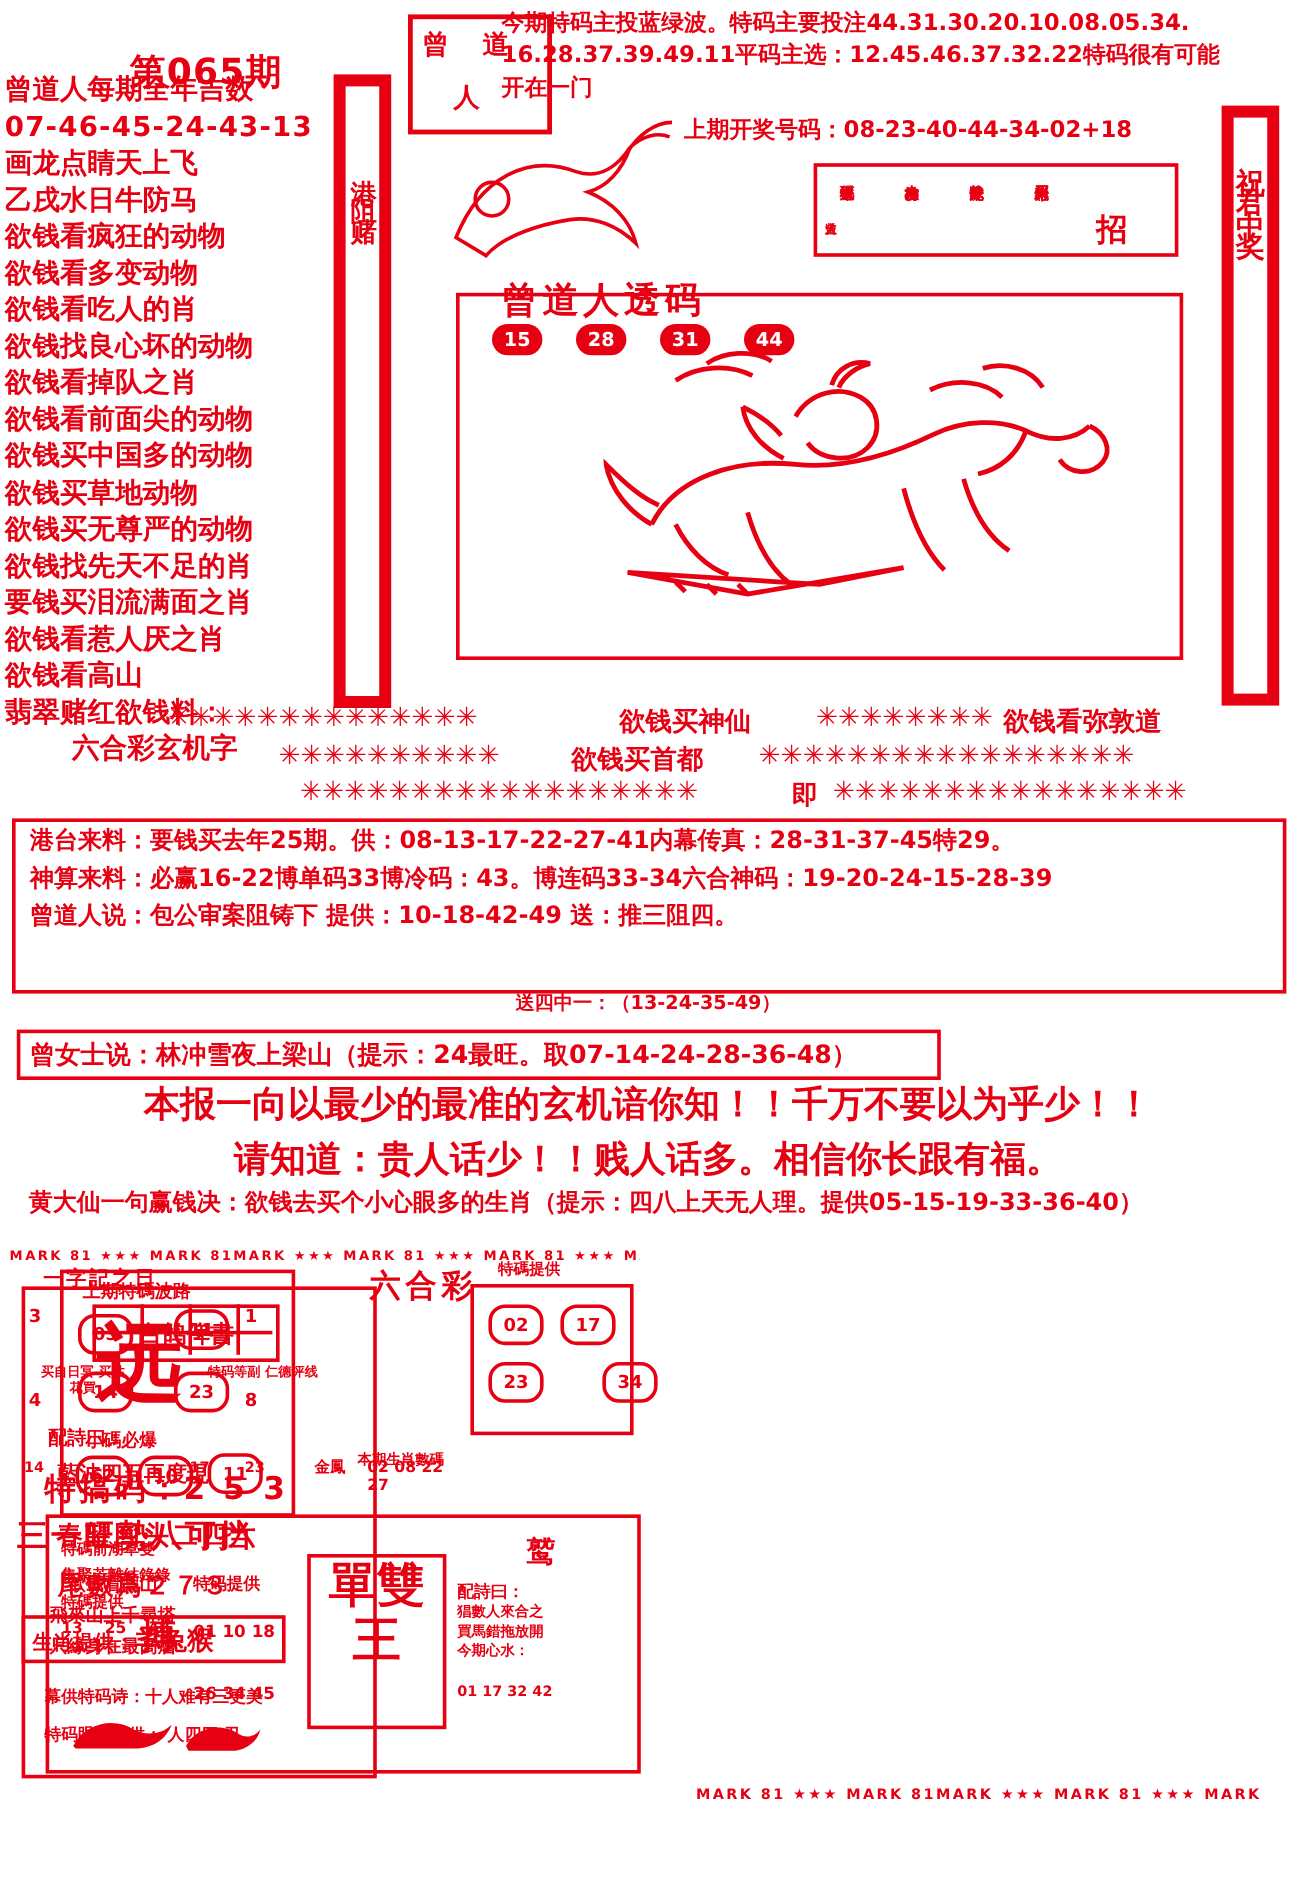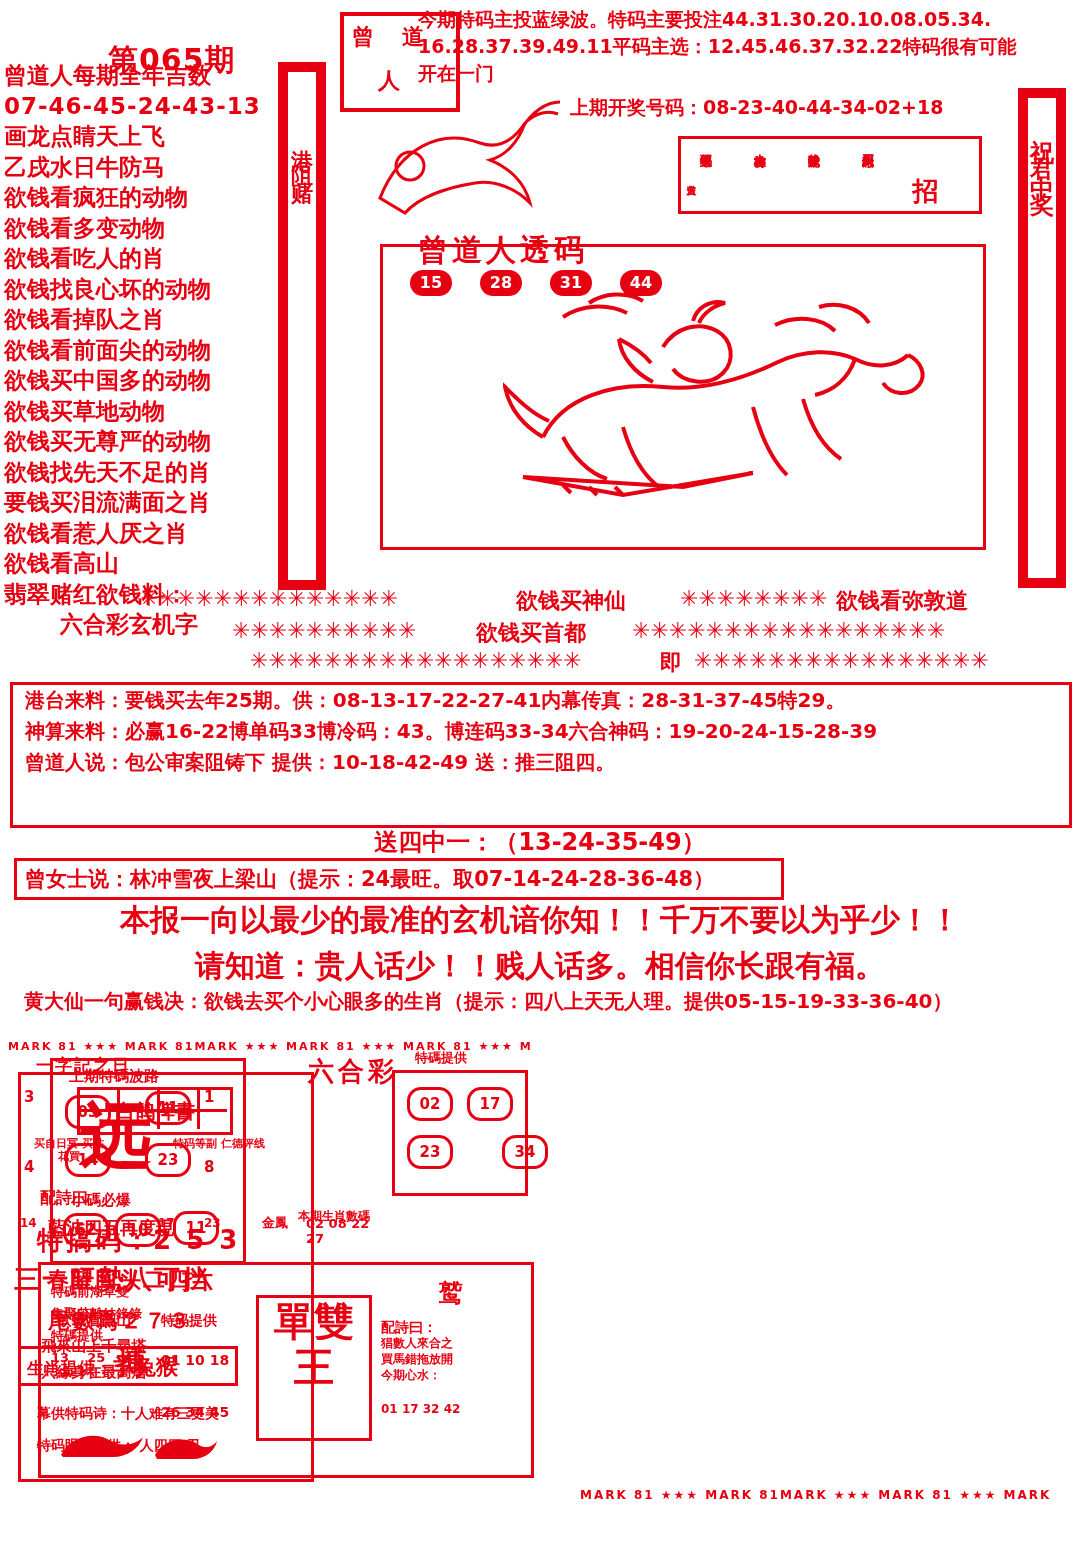--- a/index.html
+++ b/index.html
@@ -35,21 +35,21 @@
   #rightbox .big{font-size:26px;top:18px;}
   
   .horse{position:absolute;left:120px;top:40px;width:440px;height:230px;}
   #slogan1{left:0px;top:586px;width:1080px;font-size:22px;font-weight:bold;}
   #slogan2{left:0px;top:618px;width:1080px;font-size:22px;font-weight:bold;}
   #slogan3{left:0px;top:648px;width:1080px;font-size:22px;font-weight:bold;}
 
   
   #txtblock{left:10px;top:682px;width:1056px;height:140px;border:3px solid #e60012;border-top:3px solid #e60012;}
   #txtblock .row{font-size:20px;font-weight:bold;line-height:31px;padding-left:12px;}
-  #send4{left:0;top:826px;width:1080px;text-align:center;font-size:24px;font-weight:bold;}
+  #send4{left:0;top:826px;width:1080px;text-align:center;font-size:16px;font-weight:bold;}
   #zeng-lady{left:14px;top:858px;width:770px;border:3px solid #e60012;font-size:21px;font-weight:bold;padding:4px 8px;box-sizing:border-box;}
 
   #bigline1{left:0;top:900px;width:1080px;text-align:center;font-size:30px;font-weight:bold;}
   #bigline2{left:0;top:946px;width:1080px;text-align:center;font-size:30px;font-weight:bold;}
   #huang{left:24px;top:988px;width:1040px;font-size:20px;font-weight:bold;}
 
   
   #bottom{left:8px;top:1040px;width:1064px;height:480px;}
 
   .bx{position:absolute;border:3px solid #e60012;box-sizing:border-box;}

